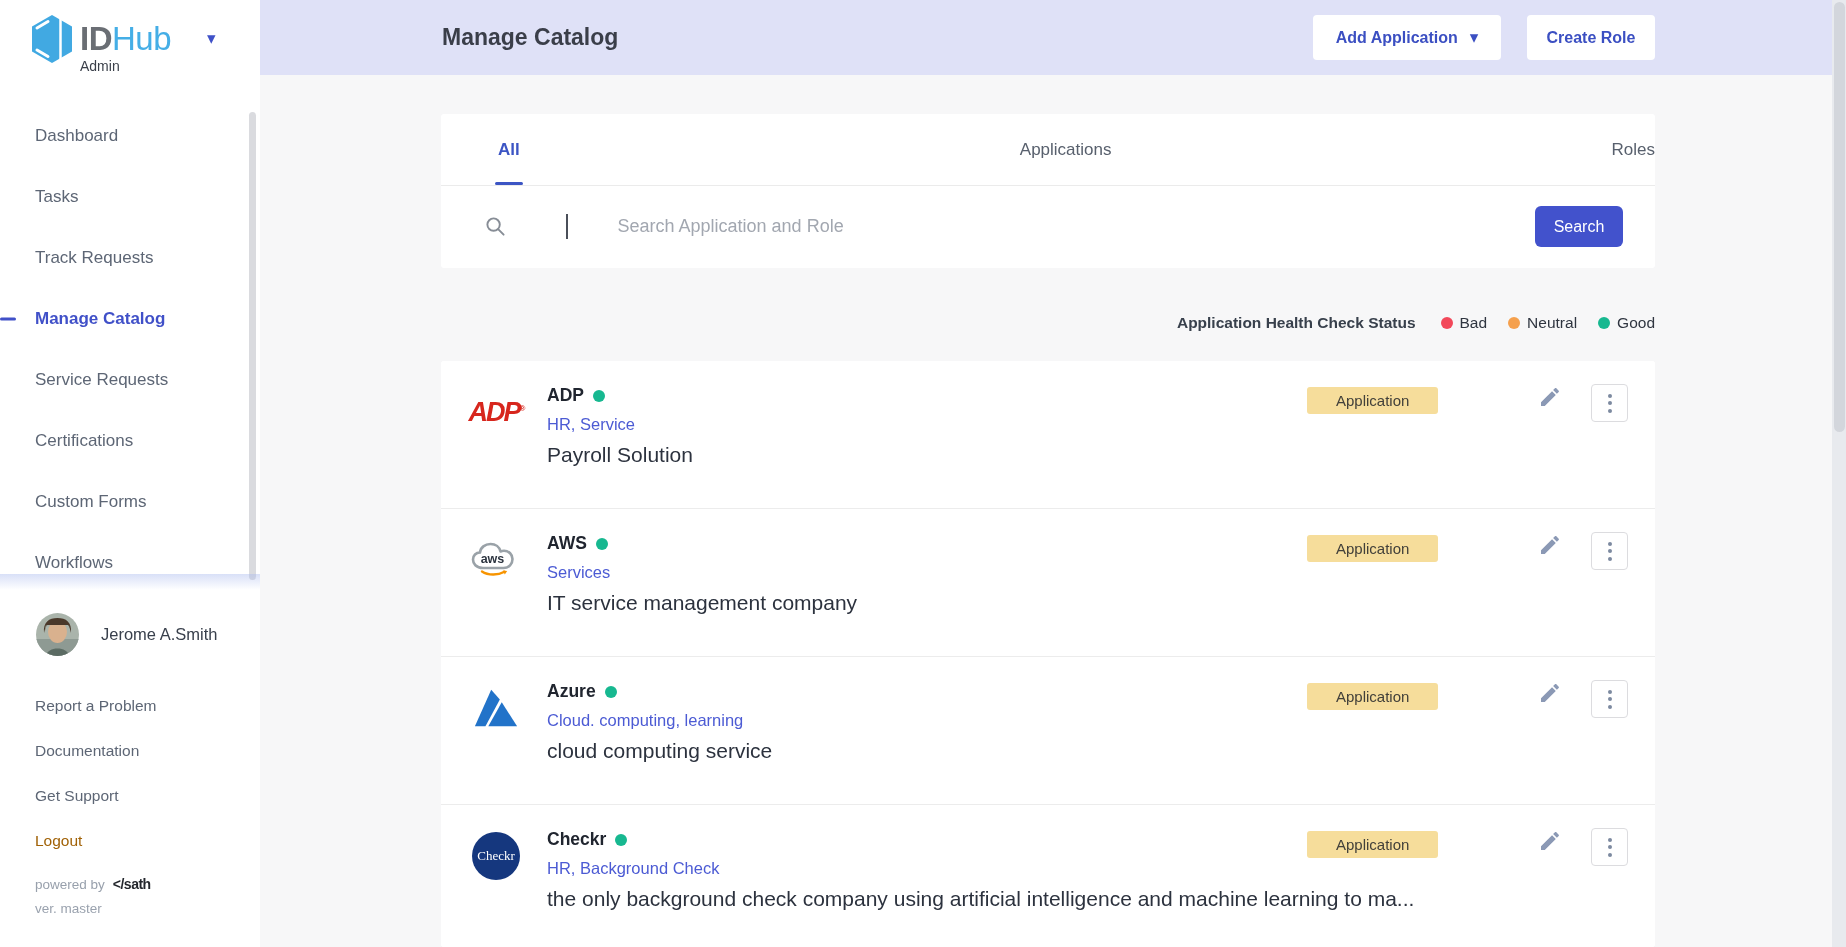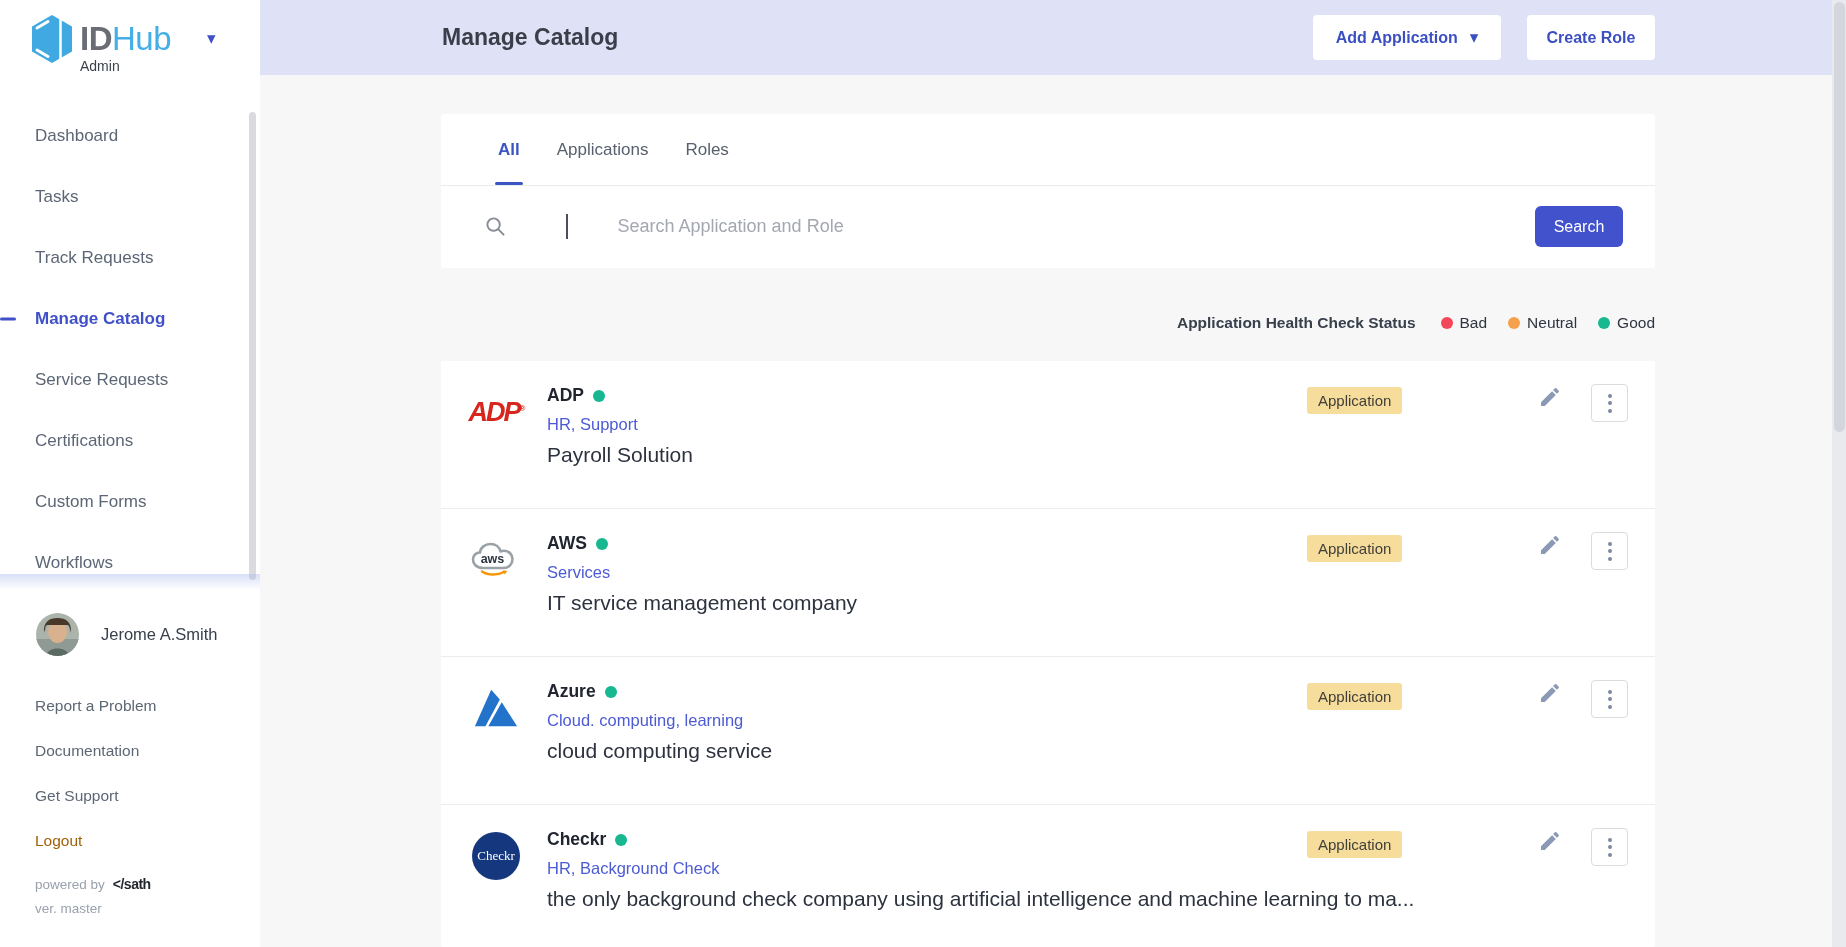--- a/index.html
+++ b/index.html
@@ -41,21 +41,21 @@
   #header { position:absolute; left:0; top:0; width:1586px; height:75px; background:#dfe1f7; }
   .page-title { position:absolute; left:182px; top:0; height:75px; display:flex; align-items:center; font-size:23px; font-weight:600; color:#3a3e49; }
   .hdr-btn { position:absolute; top:15px; height:45px; background:#ffffff; border:none; border-radius:4px; color:#3b4fc2; font-weight:700; font-size:16px; font-family:inherit; display:flex; align-items:center; justify-content:center; cursor:pointer; }
   #add-app-btn { left:1053px; width:188px; gap:12px; }
   #create-role-btn { left:1267px; width:128px; }
   .caret-down::after { content:"▾"; font-size:17px; line-height:10px; }
 
   
   .card { background:#ffffff; border-radius:3px; }
   #filter-card { position:absolute; left:181px; top:114px; width:1214px; height:154px; }
-  #tabs { height:72px; border-bottom:1px solid #ebebeb; display:flex; align-items:stretch; padding-left:57px; gap:37px; }
+  #tabs { height:72px; border-bottom:1px solid #ebebeb; display:flex; align-items:stretch; padding-left:57px; gap:37px;justify-content:space-between; }
   .tab { display:flex; align-items:center; font-size:17px; color:#58606d; cursor:pointer; position:relative; }
   .tab.active { color:#3c55c4; font-weight:700; }
   .tab.active::after { content:""; position:absolute; left:-3px; right:-3px; bottom:0; height:3px; background:#3c55c4; border-radius:2px; }
   .search-row { height:81px; display:flex; align-items:center; padding:0 32px 0 44px;gap:48px; }
   .search-icon { flex:0 0 auto; margin-right:12px; }
   .input-caret { width:1.5px; height:25px; background:#4a4f59; margin-right:2px; }
   #search-input { flex:1; border:none; outline:none; font-size:18px; color:#3a3f49; font-family:inherit; background:transparent; }
   #search-input::placeholder { color:#a2a7b0; }
   #search-btn { width:88px; height:41px; border:none; border-radius:6px; background:#4252cc; color:#ffffff; font-size:16px; font-family:inherit; cursor:pointer; }
 
@@ -72,21 +72,21 @@
   .logo { display:none; align-items:center; justify-content:center; }
   .logo-adp-text { font-size:27px; font-weight:800; font-style:italic; color:#d7261d; letter-spacing:-2px; }
   .logo-adp-text sup { font-size:8px; font-style:normal; }
   .logo-checkr-circle { width:48px; height:48px; border-radius:50%; background:#15377e; color:#fff; display:flex; align-items:center; justify-content:center; font-family:"Liberation Serif","DejaVu Serif",serif; font-size:13px; }
   .app-text { position:absolute; left:106px; top:24px; }
   .app-name-line { display:flex; align-items:center; gap:9px; }
   .app-name { font-size:17.5px; font-weight:700; color:#20252f; }
   .status-dot { width:12px; height:12px; border-radius:50%; }
   .app-tags { margin-top:9px; font-size:16.5px; color:#4c5bd4; cursor:pointer; }
   .app-desc { margin-top:9px; font-size:21px; color:#2c323e; }
-  .badge { position:absolute; left:866px; top:26px; height:27px; display:inline-flex; align-items:center; padding:0 11px; background:#f6dd9b; border-radius:3px; font-size:15px; color:#42403a; }
+  .badge { position:absolute; left:866px; top:26px; height:27px; display:inline-flex; align-items:center; padding:0 29px; background:#f6dd9b; border-radius:3px; font-size:15px; color:#42403a; }
   .pencil-btn { position:absolute; left:1094px; top:22px; width:30px; height:30px; border:none; background:transparent; cursor:pointer; }
   .kebab-btn { position:absolute; left:1150px; top:23px; width:37px; height:38px; background:#fff; border:1px solid #dcdcdf; border-radius:4px; cursor:pointer; display:flex; align-items:center; justify-content:center; }
   .kebab-dots { display:flex; flex-direction:column; gap:3.5px; }
   .kebab-dots i { width:4px; height:4px; border-radius:50%; background:#7c8aa0; }
 
   
   #page-scrollbar { position:absolute; right:0; top:0; width:14px; height:947px; background:#e8eaee; z-index:10; }
   #page-scrollthumb { position:absolute; left:1.5px; top:2px; width:11px; height:430px; border-radius:6px; background:#d3d6dc; }
 </style>
 </head>
@@ -226,21 +226,21 @@
       <span class="logo" style="display: flex;">
         <span class="logo-adp-text">ADP<sup>®</sup></span>
       </span>
 
     </div>
     <div class="app-text">
       <div class="app-name-line">
         <span class="app-name">ADP</span>
         <span class="status-dot" style="background: rgb(23, 184, 144);"></span>
       </div>
-      <div class="app-tags">HR, Support</div>
+      <div class="app-tags">HR, Service</div>
       <div class="app-desc">Payroll Solution</div>
     </div>
     <span class="badge">Application</span>
     <button class="pencil-btn">
       <svg width="24" height="24" viewBox="0 0 24 24">
         <path d="M3 17.25V21h3.75L17.8 9.94l-3.75-3.75L3 17.25zM20.7 7.04c.39-.39.39-1.02 0-1.41l-2.34-2.34c-.39-.39-1.02-.39-1.41 0l-1.83 1.83 3.75 3.75 1.83-1.83z" fill="#8b99b5"></path>
       </svg>
     </button>
     <button class="kebab-btn">
       <span class="kebab-dots">

